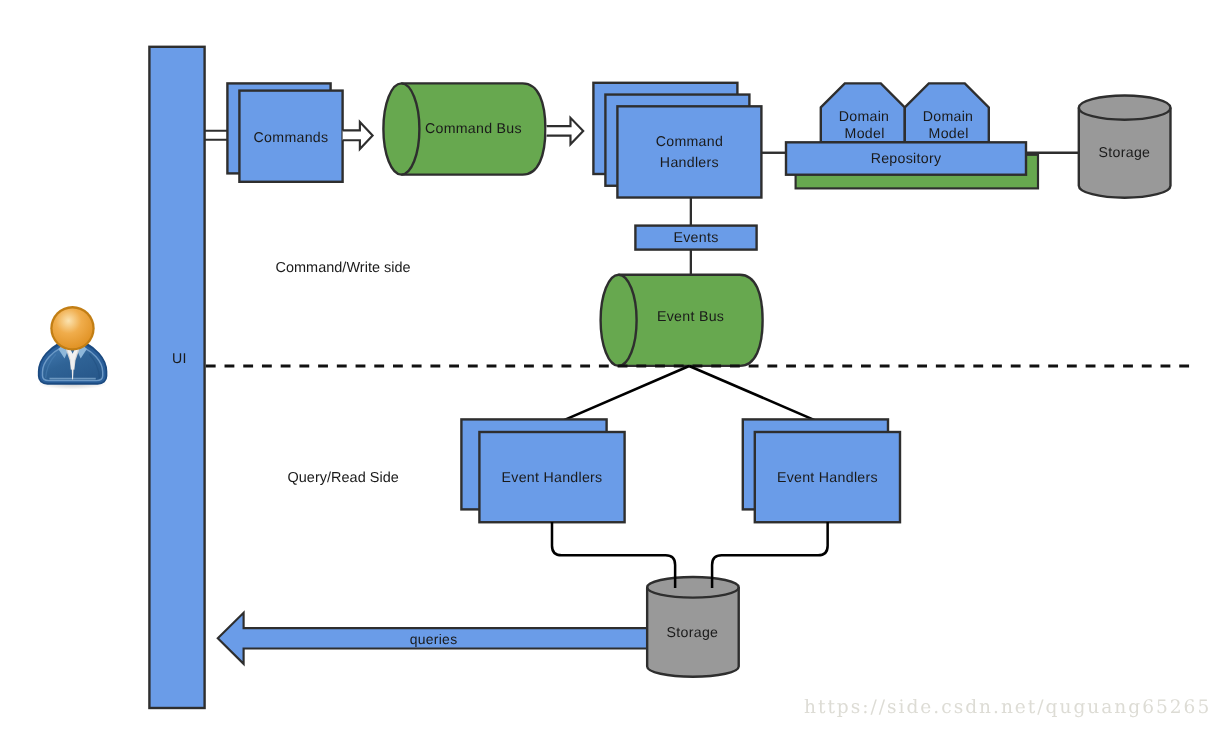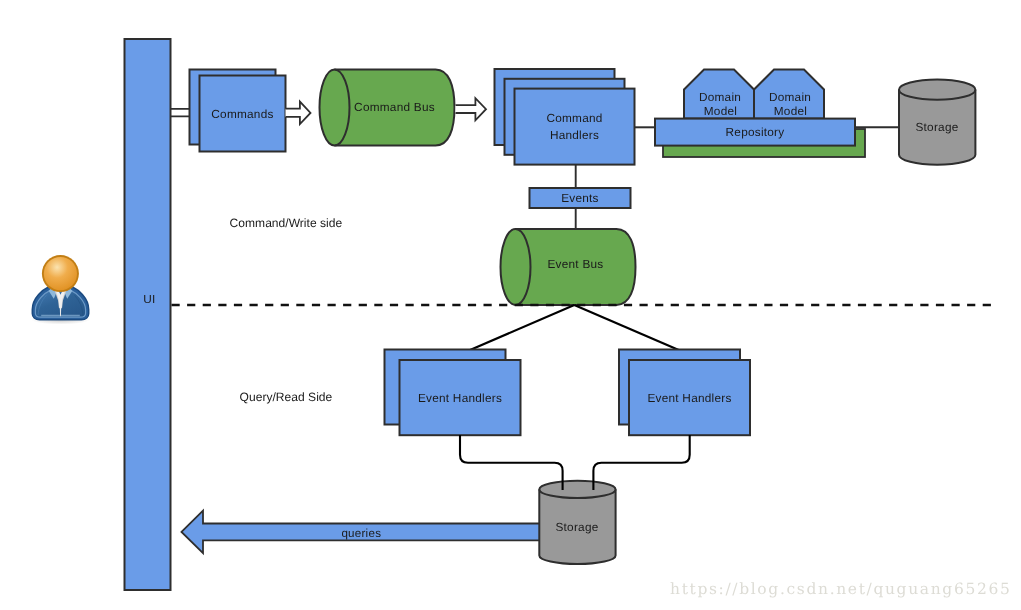--- a/index.html
+++ b/index.html
@@ -130,14 +130,14 @@
 <g>
 <path d="M539.3 489.4 L539.3 555.4 A 38.15 8.6 0 0 0 615.6 555.4 L615.6 489.4 A 38.15 8.6 0 0 0 539.3 489.4 Z" fill="#999999" stroke="#2e2e2e" stroke-width="2"></path>
         <path d="M539.3 489.4 A 38.15 8.6 0 0 0 615.6 489.4" fill="none" stroke="#2e2e2e" stroke-width="2"></path>
 <text class="lbl" x="577" y="531" text-anchor="middle" font-size="11.8">Storage</text>
 </g>
 <path d="M460 435 L460 454.8 Q460 462.8 468 462.8 L554.6 462.8 Q562.6 462.8 562.6 470.8 L562.6 490" stroke="#000" stroke-width="2.1" fill="none"></path>
 <path d="M689.7 435 L689.7 454.8 Q689.7 462.8 681.7 462.8 L601.4 462.8 Q593.4 462.8 593.4 470.8 L593.4 490" stroke="#000" stroke-width="2.1" fill="none"></path>
 <text class="lbl tight" x="229.6" y="226.8" font-size="12.05">Command/Write side</text>
 <text class="lbl tight" x="239.6" y="401.4" font-size="12.05">Query/Read Side</text>
 </svg>
-  <div id="watermark">https://blog.csdn.net/quguang65265</div>
+  <div id="watermark">https://side.csdn.net/quguang65265</div>
 </div>
 
 </body></html>

